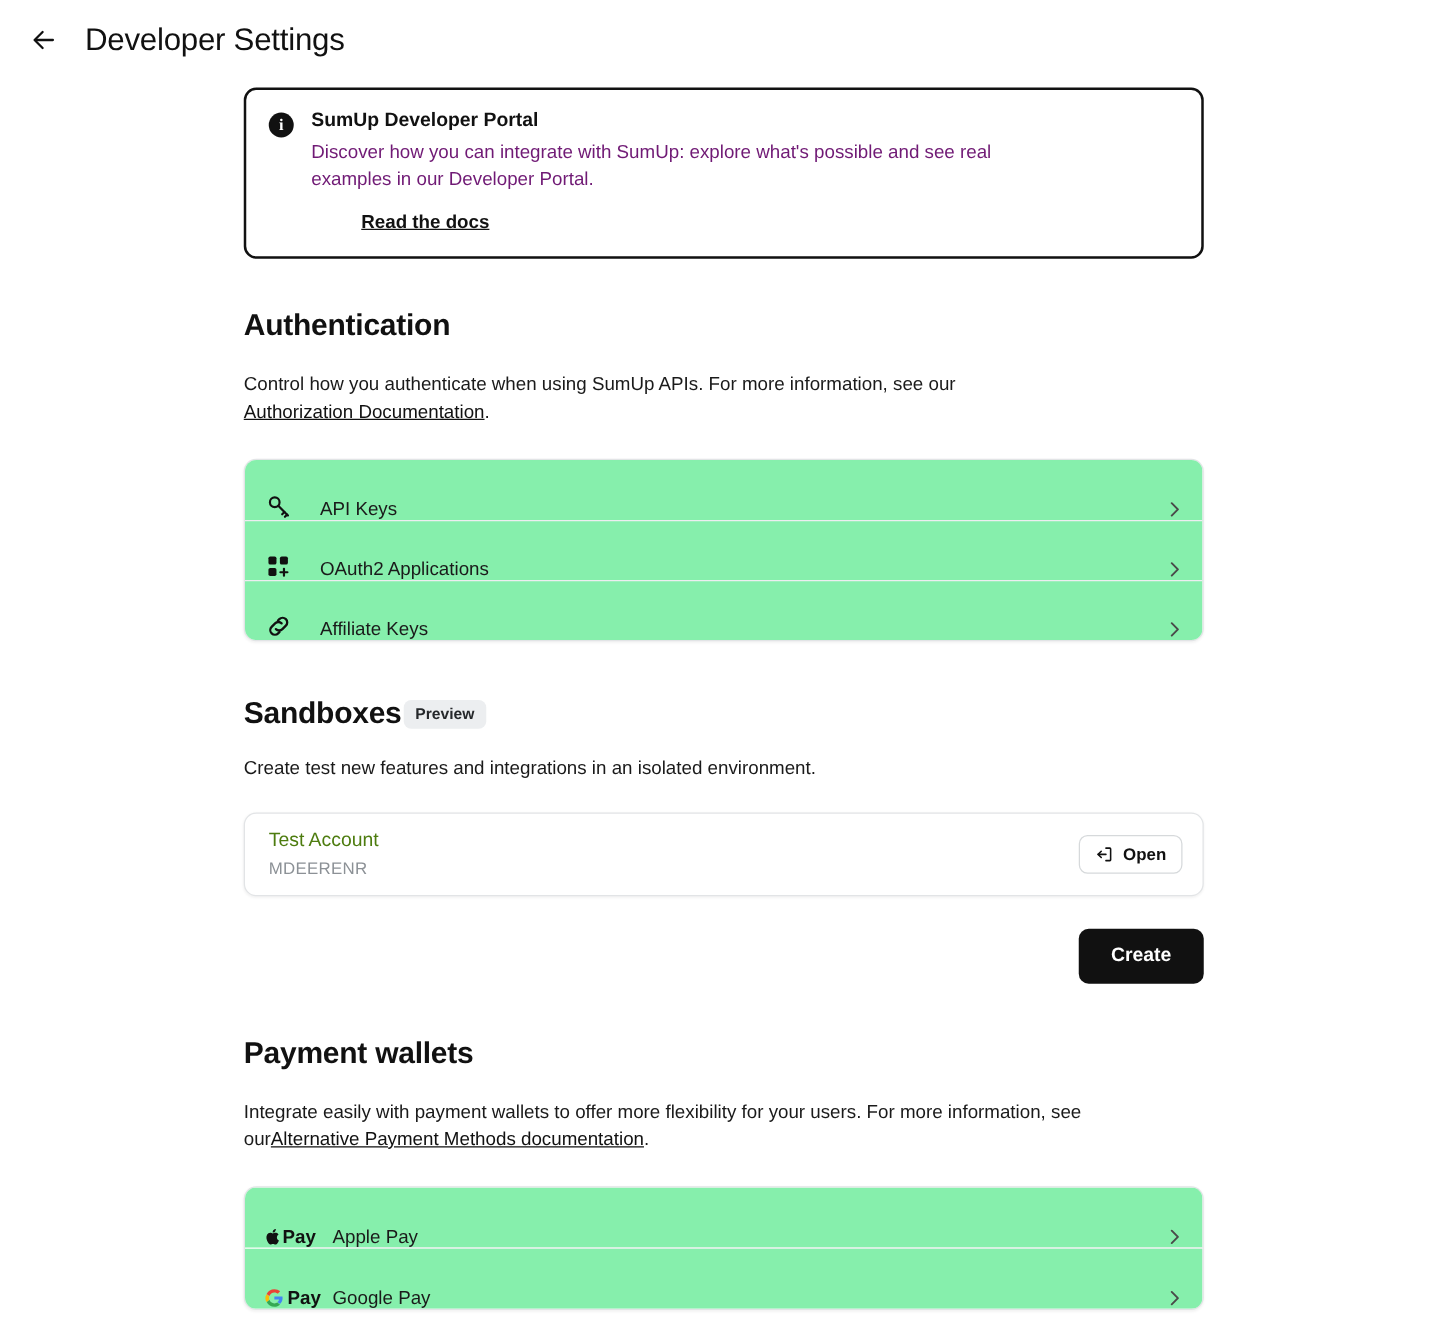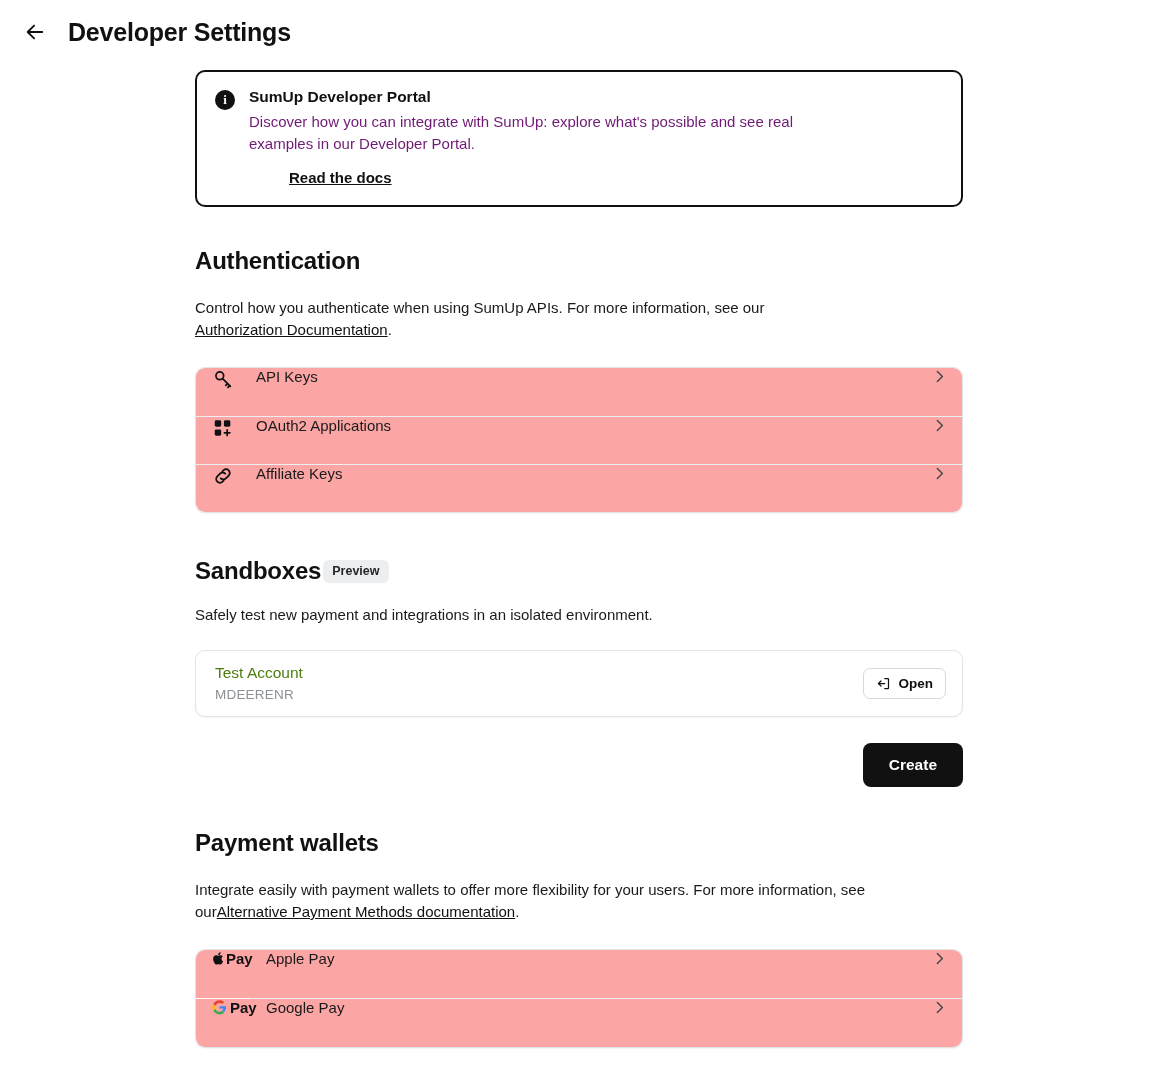--- a/index.html
+++ b/index.html
@@ -35,21 +35,21 @@
     align-items: center;
     justify-content: center;
     border: none;
     background: transparent;
     cursor: pointer;
     color: #111;
     padding: 0;
   }
   .page-title {
     font-size: 25px;
-    font-weight: bold;
+    font-weight: normal;
     letter-spacing: -0.2px;
     color: #111111;
   }
 
   
   .content {
     width: 768px;
     margin-left: 195px;
   }
 
@@ -141,25 +141,25 @@
   .card {
     background: #ffffff;
     border: 1px solid #e2e4e6;
     border-radius: 10px;
     box-shadow: 0 1px 2px rgba(0,0,0,0.05);
     width: 768px;
     overflow: hidden;
   }
   .row {
     display: flex;
-    align-items: flex-start;
+    align-items: flex-end;
     height: 48px;
     padding: 0 14px 0 16px;
     cursor: pointer;
-    background: #fca5a5;
+    background: #86efac;
   }
   .row + .row { border-top: 1px solid #eceef0; }
   .row-icon {
     flex: 0 0 auto;
     width: 30px;
     display: flex;
     align-items: center;
     justify-content: flex-start;
     color: #111111;
   }
@@ -326,21 +326,21 @@
         </div>
 
       </div>
     </div>
 
     <div style="margin-top:44px;">
       <div class="section-title-row">
         <span class="section-title">Sandboxes</span>
         <span class="badge">Preview</span>
       </div>
-      <div class="section-desc" style="margin-top:19px;">Safely test new payment and integrations in an isolated environment.</div>
+      <div class="section-desc" style="margin-top:19px;">Create test new features and integrations in an isolated environment.</div>
 
       <div class="sandbox-card" style="margin-top:24px;">
         <div class="sandbox-info">
           <div class="sandbox-name">Test Account</div>
           <div class="sandbox-id">MDEERENR</div>
         </div>
         <button class="open-btn">
           <svg width="15" height="15" viewBox="0 0 24 24" fill="none" stroke="currentColor" stroke-width="2" stroke-linecap="round" stroke-linejoin="round">
             <path d="M14 4h5a1 1 0 0 1 1 1v14a1 1 0 0 1-1 1h-5"></path>
             <polyline points="8 8 4 12 8 16"></polyline>

